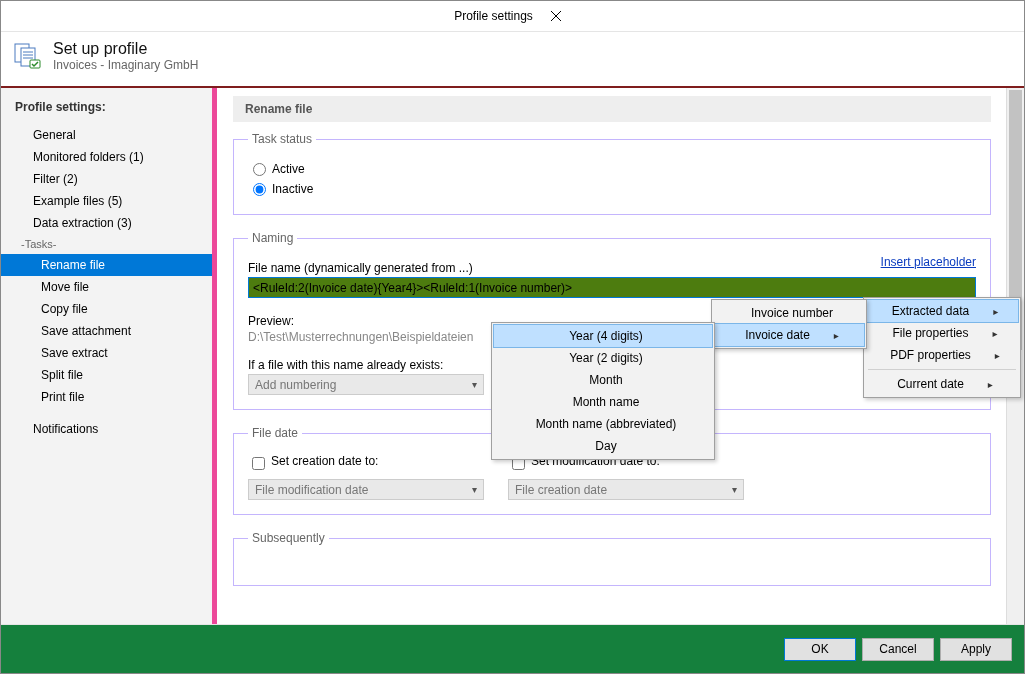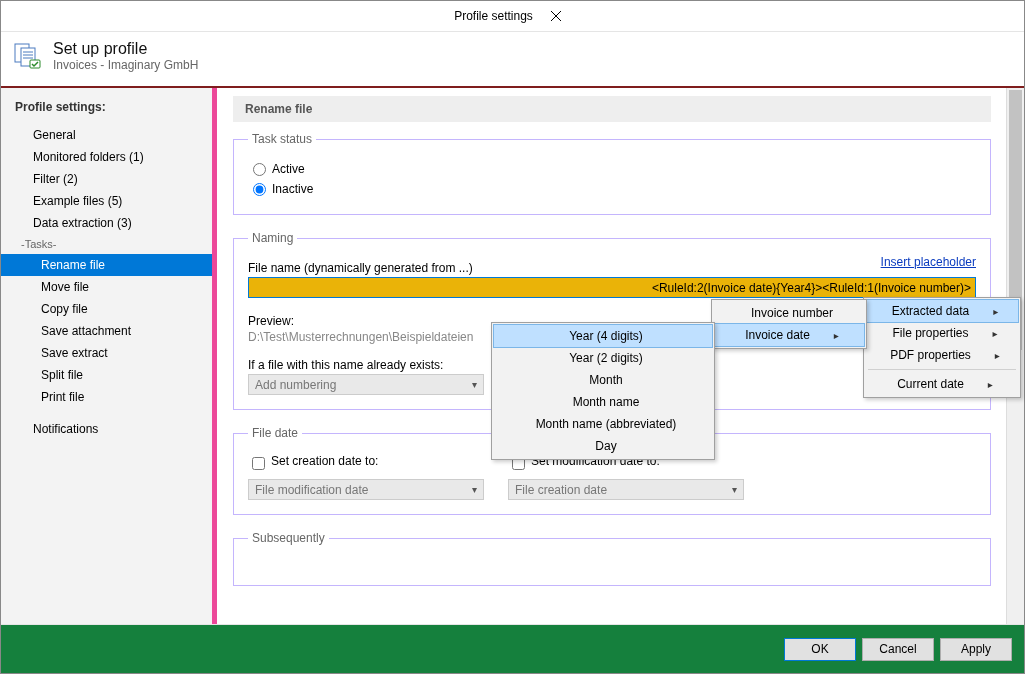--- a/index.html
+++ b/index.html
@@ -150,22 +150,21 @@
   .radio-row input { margin-right: 6px; }
   .field-label { margin: 6px 0 2px 0; }
   .text-input {
     width: 100%;
     box-sizing: border-box;
     height: 21px;
     border: 1px solid #0078d7;
     padding: 0 4px;
     font-family: inherit;
     font-size: 12px;
-    background: #eab308;
-    text-align: right;
+    background: #4d7c0f;
   }
   .link {
     color: #0a3bbf;
     text-decoration: underline;
     cursor: pointer;
     float: right;
   }
   .preview-path {
     color: #888;
     font-size: 12px;

